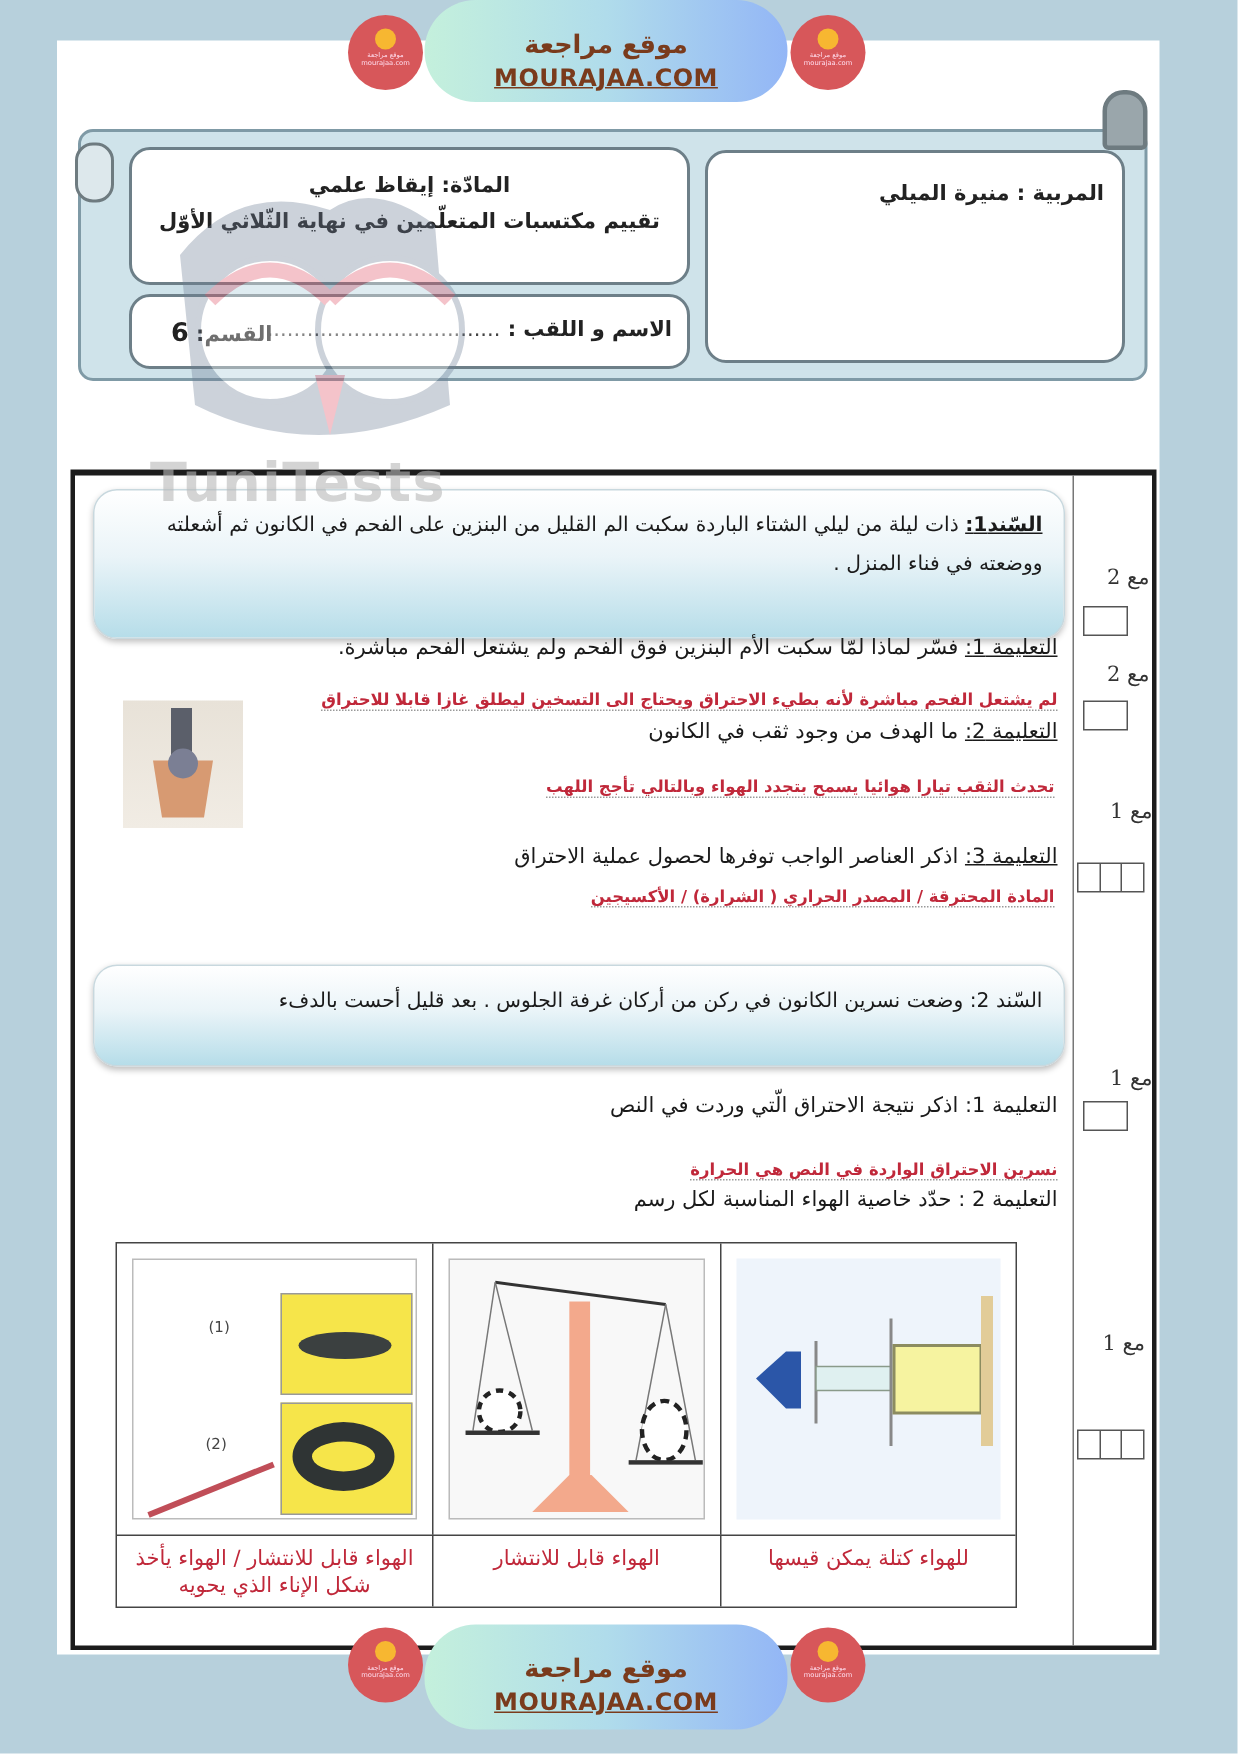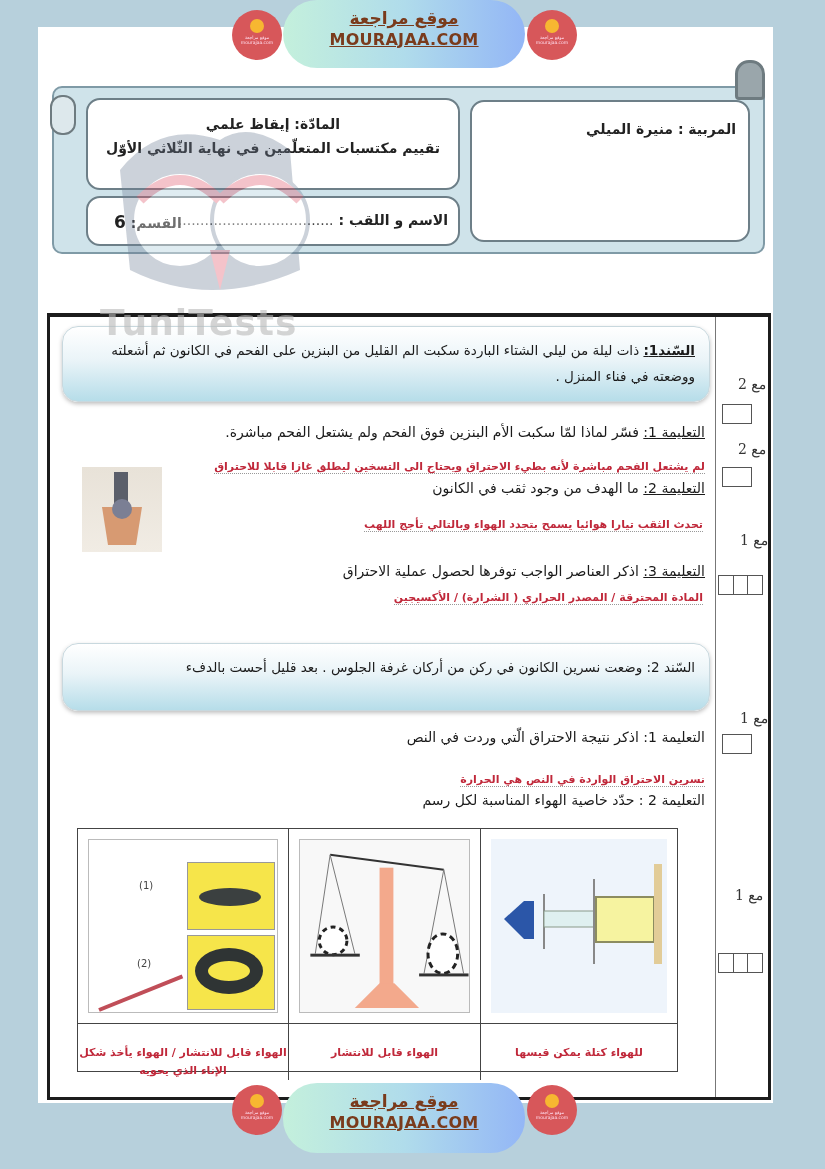--- a/index.html
+++ b/index.html
@@ -17,21 +17,21 @@
   .banner {
     position: absolute; left: 283px; width: 242px; height: 68px;
     border-radius: 34px;
     background: linear-gradient(90deg, #c4f0dc 0%, #b0dceb 50%, #93b6f6 100%);
     text-align: center; z-index: 5;
   }
   .banner.top { top: 0; }
   .banner.bottom { top: 1083px; height: 70px; }
   .banner .ar {
     display: block; font-family: "DejaVu Sans", sans-serif; font-weight: bold;
-    font-size: 17px; color: #7a3b1c; text-decoration: underline; margin-top: 8px; direction: rtl;
+    font-size: 17px; color: #7a3b1c; margin-top: 20px; direction: rtl;
   }
   .banner .en {
     display: block; font-family: "DejaVu Sans", sans-serif; font-weight: bold;
     font-size: 16px; color: #7a3b1c; text-decoration: underline; letter-spacing: 0.3px; margin-top: 2px;
   }
   .badge {
     position: absolute; width: 50px; height: 50px; border-radius: 50%;
     background: #d7575a; z-index: 5; text-align: center;
   }
   .badge .dot {
@@ -98,21 +98,21 @@
   .score-grid span:first-child { border-left: none; }
   
   .kanoun { position: absolute; left: 82px; top: 467px; width: 80px; height: 85px; background: linear-gradient(180deg,#e8e2d8,#f1ece4); }
   
   .tbl {
     position: absolute; left: 77px; top: 828px; width: 601px; height: 244px;
     border: 1.5px solid #444; display: grid; grid-template-columns: 210px 192px 1fr; grid-template-rows: 194px 1fr;
   }
   .tbl > div { border-left: 1.5px solid #444; position: relative; }
   .tbl > div:nth-child(3n+1) { border-left: none; }
-  .tbl .row2 { border-top: 1.5px solid #444; direction: rtl; text-align: center; padding-top: 20px; font-size: 11px; font-weight: bold; color: #c0283a; line-height: 18px; }
+  .tbl .row2 { border-top: 1.5px solid #444; direction: rtl; text-align: center; padding-top: 6px; font-size: 14px; font-weight: normal; color: #c0283a; line-height: 18px; }
   .pic { position: absolute; left: 10px; top: 10px; right: 10px; bottom: 10px; background: #f8f8f8; border: 1px solid #bbb; }
 </style>
 </head>
 <body>
 
 <div class="page"></div>
 
 <div class="badge" style="left:232px;top:10px;">
   <span class="dot"></span>
   <span class="txt">موقع مراجعة mourajaa.com</span>
@@ -156,21 +156,21 @@
     <span style="font-size:17px;">6</span>
   </span>
 </div>
 
 <div class="tunitests">TuniTests</div>
 
 <div class="frame">
   <div class="divider"></div>
 </div>
 
-<div class="sanad" style="left:62px;top:326px;width:648px;height:76px;">
+<div class="sanad" style="left:62px;top:326px;width:648px;height:100px;">
   <span class="lbl">السّند1:</span>
   <span>ذات ليلة من ليلي الشتاء الباردة سكبت الم القليل من البنزين على الفحم في الكانون ثم أشعلته ووضعته في فناء المنزل .</span>
 </div>
 
 <div class="q" style="top:424px;">
   <span class="lbl">التعليمة 1:</span>
   <span>فسّر لماذا لمّا سكبت الأم البنزين فوق الفحم ولم يشتعل الفحم مباشرة.</span>
 </div>
 <div class="ans" style="right:120px;top:460px;">لم يشتعل الفحم مباشرة لأنه بطيء الاحتراق ويحتاج الى التسخين ليطلق غازا قابلا للاحتراق</div>
 

